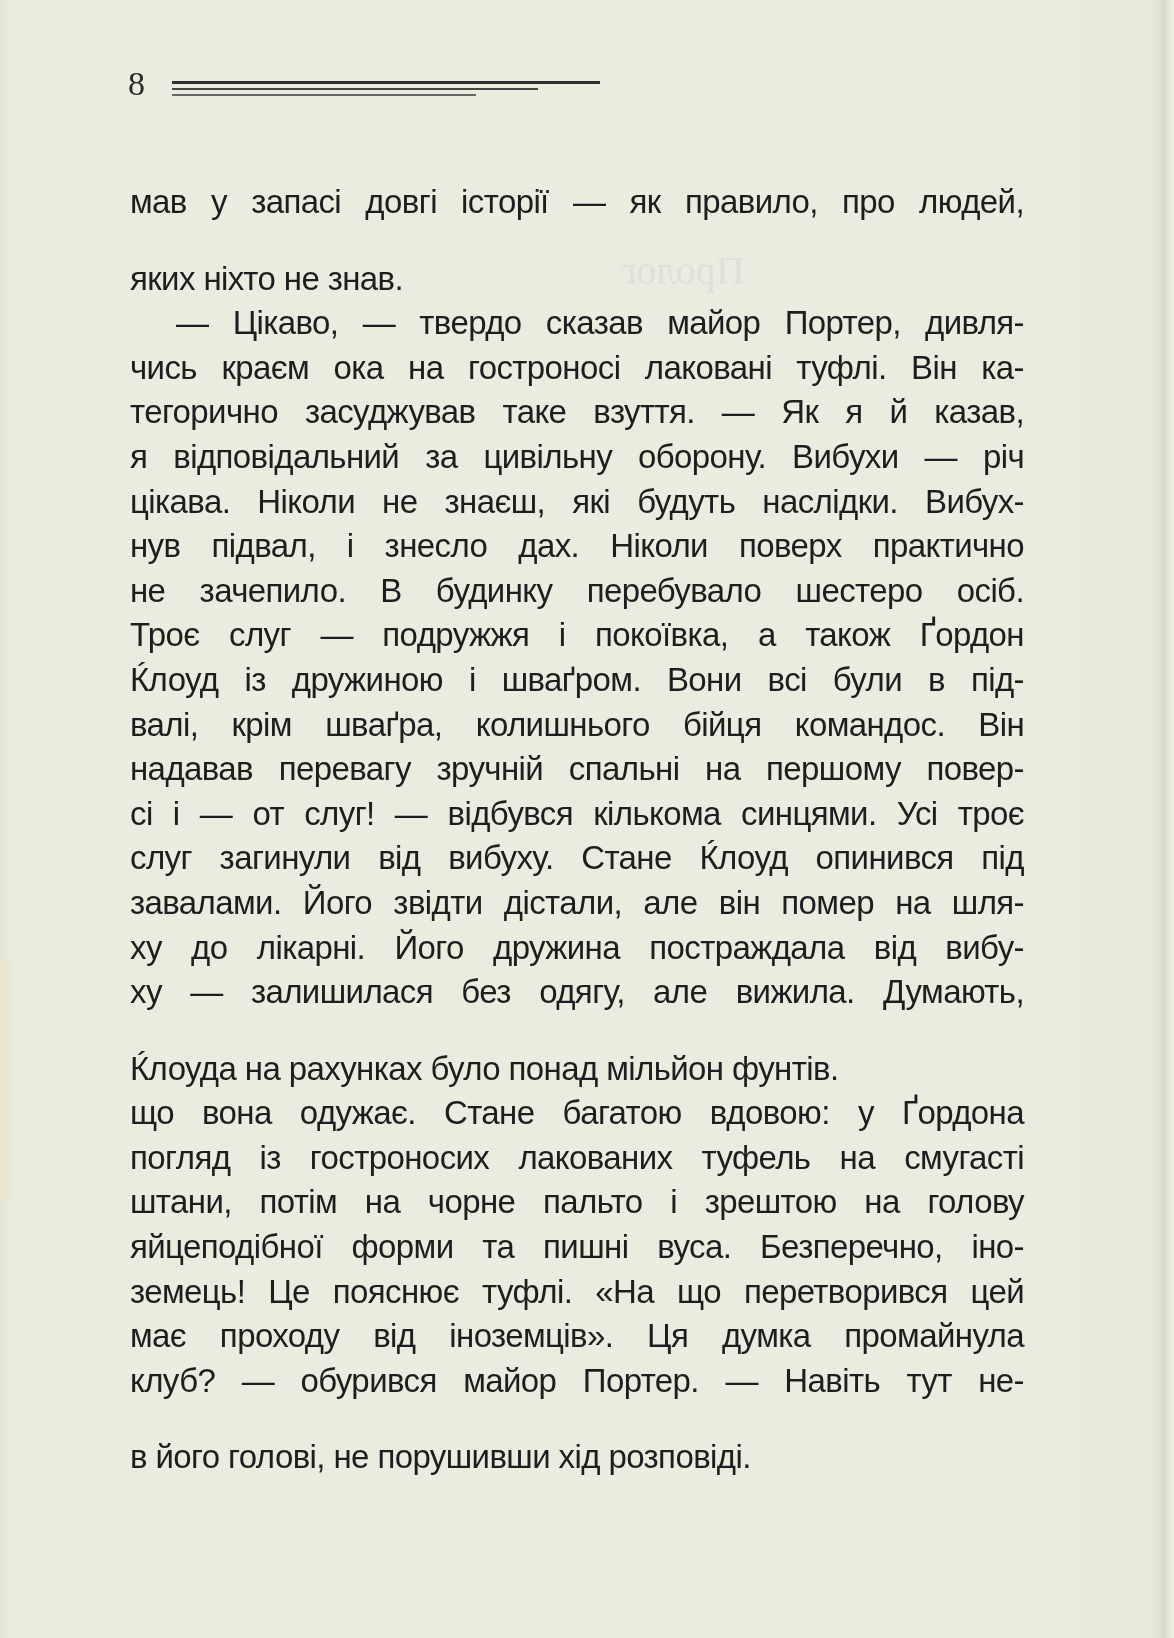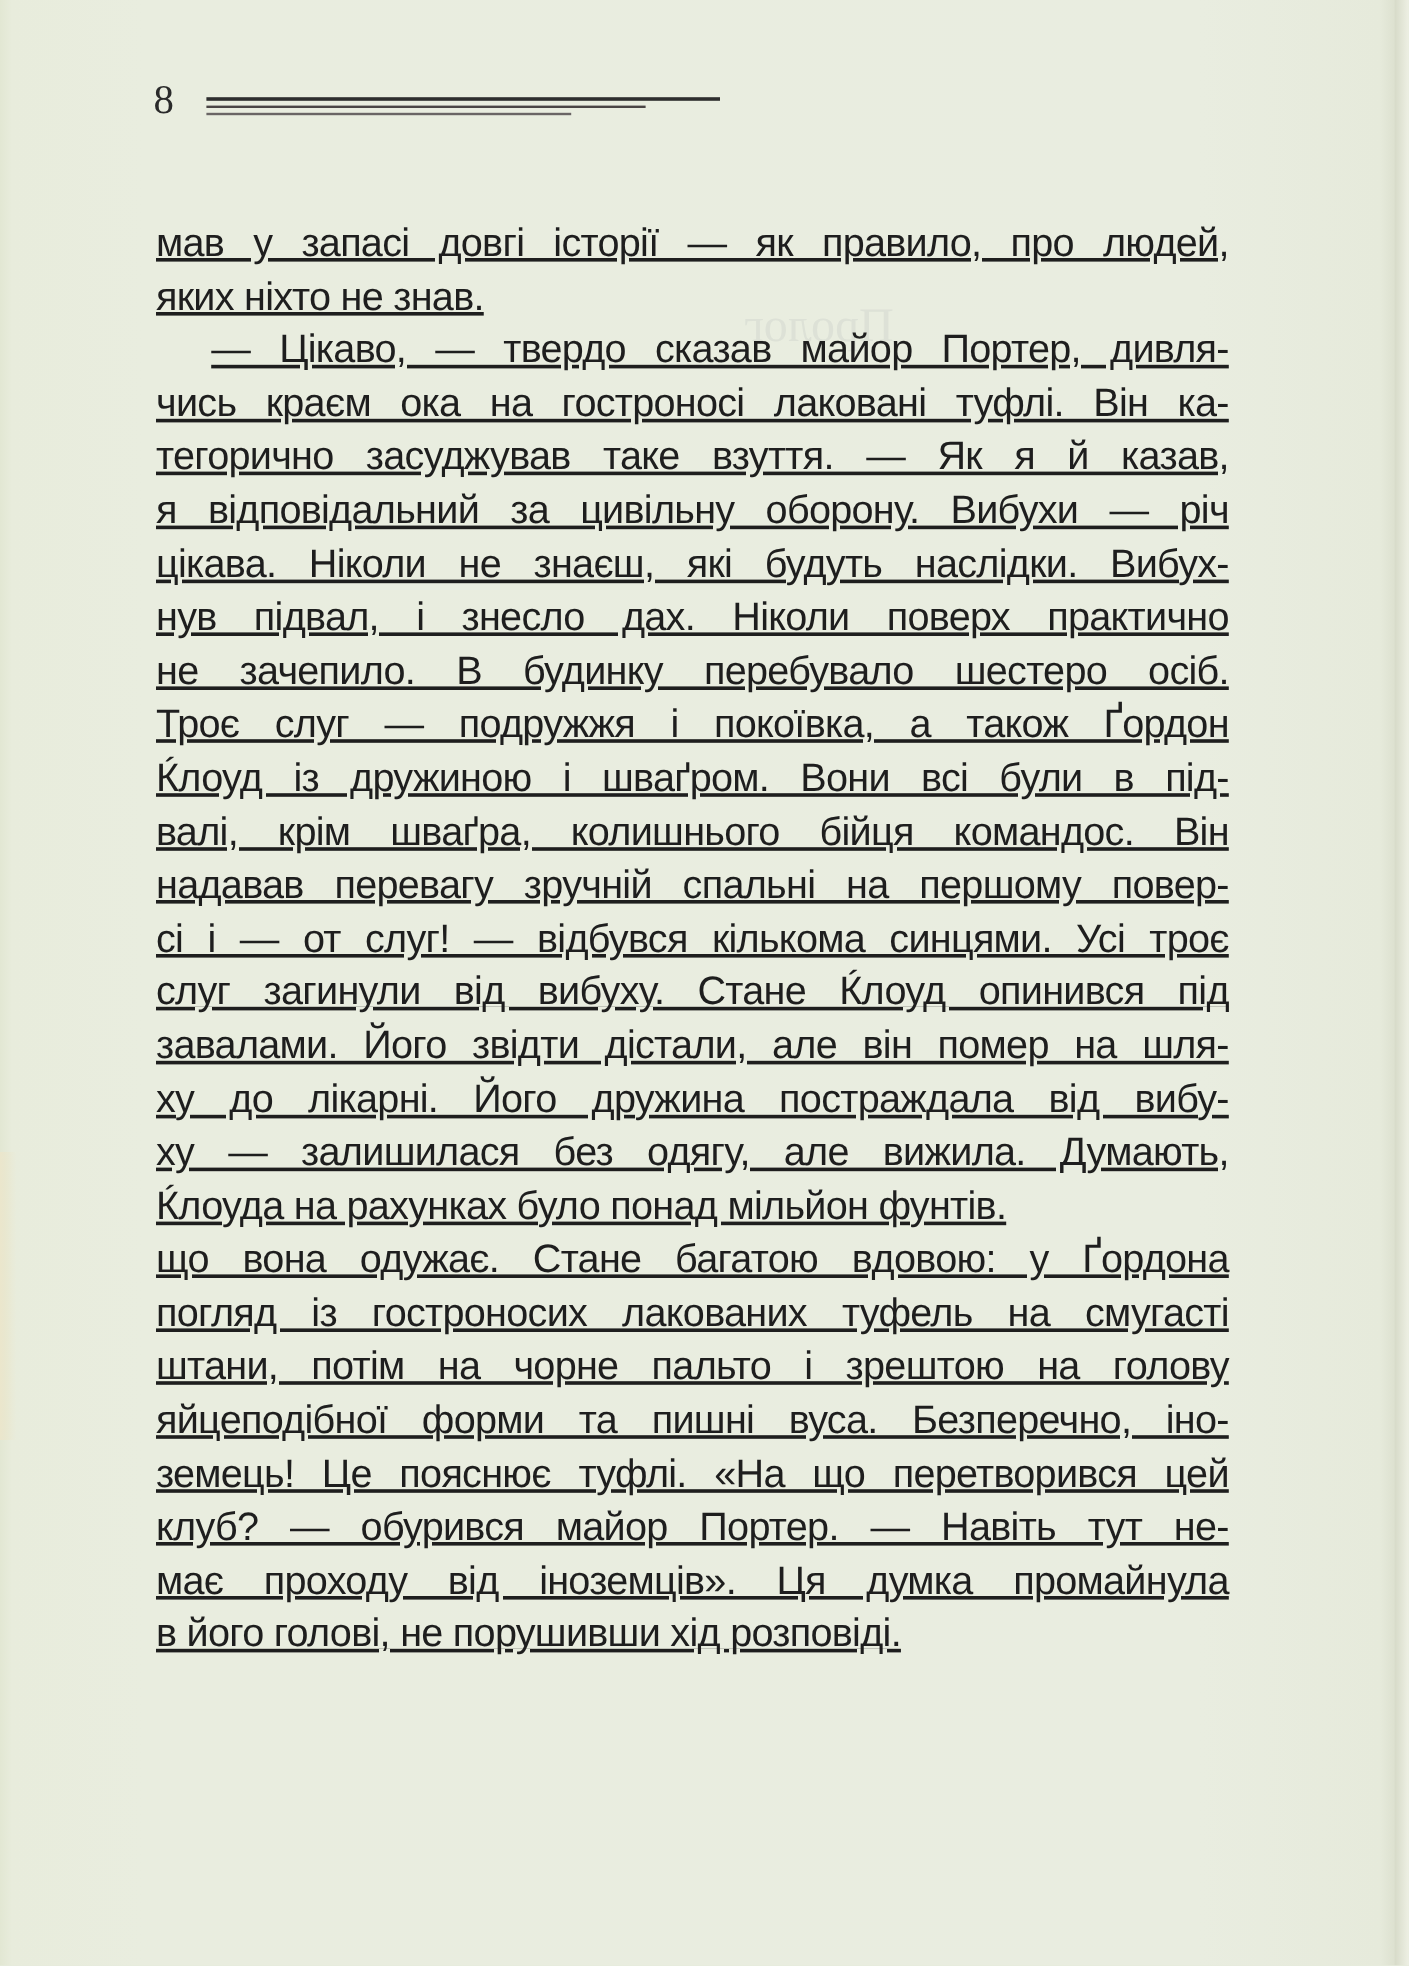--- a/index.html
+++ b/index.html
@@ -80,24 +80,24 @@
     line-height: 44.6px;
     color: #1e1e1e;
     letter-spacing: -0.6px;
   }
   .line {
     display: block;
     white-space: nowrap;
     text-align: justify;
     text-align-last: justify;
     height: 44.6px;
-    text-decoration: underline;
   }
   .line.last {
     text-align-last: left;
+    margin-top: 32px;
   }
   .line.indent {
     padding-left: 46px;
   }
 </style>
 </head>
 <body>
 
 <div class="page">
   <div class="spine-tint"></div>
@@ -129,18 +129,18 @@
       <span class="line">слуг загинули від вибуху. Стане Ќлоуд опинився під</span>
       <span class="line">завалами. Його звідти дістали, але він помер на шля-</span>
       <span class="line">ху до лікарні. Його дружина постраждала від вибу-</span>
       <span class="line">ху — залишилася без одягу, але вижила. Думають,</span>
       <span class="line last">Ќлоуда на рахунках було понад мільйон фунтів.</span>
       <span class="line">що вона одужає. Стане багатою вдовою: у Ґордона</span>
       <span class="line">погляд із гостроносих лакованих туфель на смугасті</span>
       <span class="line">штани, потім на чорне пальто і зрештою на голову</span>
       <span class="line">яйцеподібної форми та пишні вуса. Безперечно, іно-</span>
       <span class="line">земець! Це пояснює туфлі. «На що перетворився цей</span>
+      <span class="line">має проходу від іноземців». Ця думка промайнула</span>
       <span class="line">клуб? — обурився майор Портер. — Навіть тут не-</span>
-      <span class="line">має проходу від іноземців». Ця думка промайнула</span>
       <span class="line last">в його голові, не порушивши хід розповіді.</span>
     </div>
 </div>
 <div class="page-edge"></div>
 
 </body></html>

